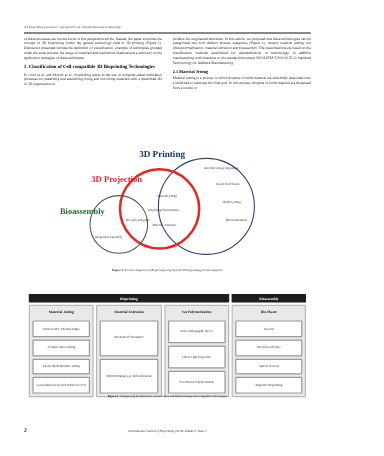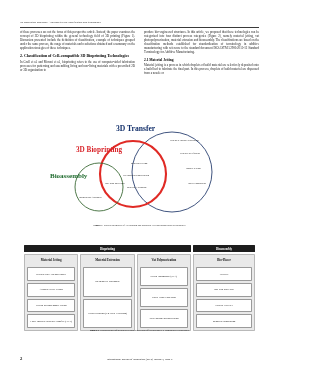--- a/index.html
+++ b/index.html
@@ -171,22 +171,22 @@
 
       <svg class="venn-svg" width="239" height="104" viewBox="0 0 239 104">
 
         <circle cx="152" cy="52" r="40" fill="none" stroke="#2b4272" stroke-width="0.9"></circle>
 
         <circle cx="113" cy="54" r="33" fill="none" stroke="#e02a25" stroke-width="2.1"></circle>
 
         <circle cx="79" cy="67" r="24" fill="none" stroke="#3d6b38" stroke-width="0.9"></circle>
       </svg>
 
-      <div class="venn-title t-3dp">3D Transfer</div>
-      <div class="venn-title t-3dbp">3D Bioprinting</div>
+      <div class="venn-title t-3dp">3D Printing</div>
+      <div class="venn-title t-3dbp">3D Projection</div>
       <div class="venn-title t-bioas">Bioassembly</div>
 
       <div class="venn-lab" style="left:150px; top:19px;">Directed energy deposition</div>
       <div class="venn-lab" style="left:160px; top:32px;">Powder bed fusion</div>
       <div class="venn-lab" style="left:166px; top:47px;">Binder jetting</div>
       <div class="venn-lab" style="left:166px; top:62px; white-space:normal; width:22px;">Sheet lamination</div>
 
       <div class="venn-lab" style="left:111px; top:42px;">Material jetting</div>
       <div class="venn-lab" style="left:103px; top:54px;">Vat photopolymerization</div>
       <div class="venn-lab" style="left:107px; top:66px;">Material extrusion</div>

